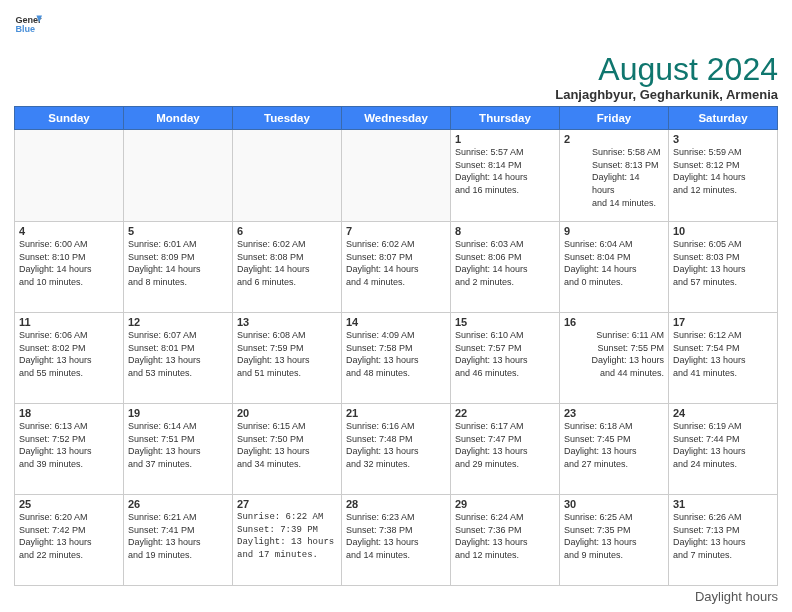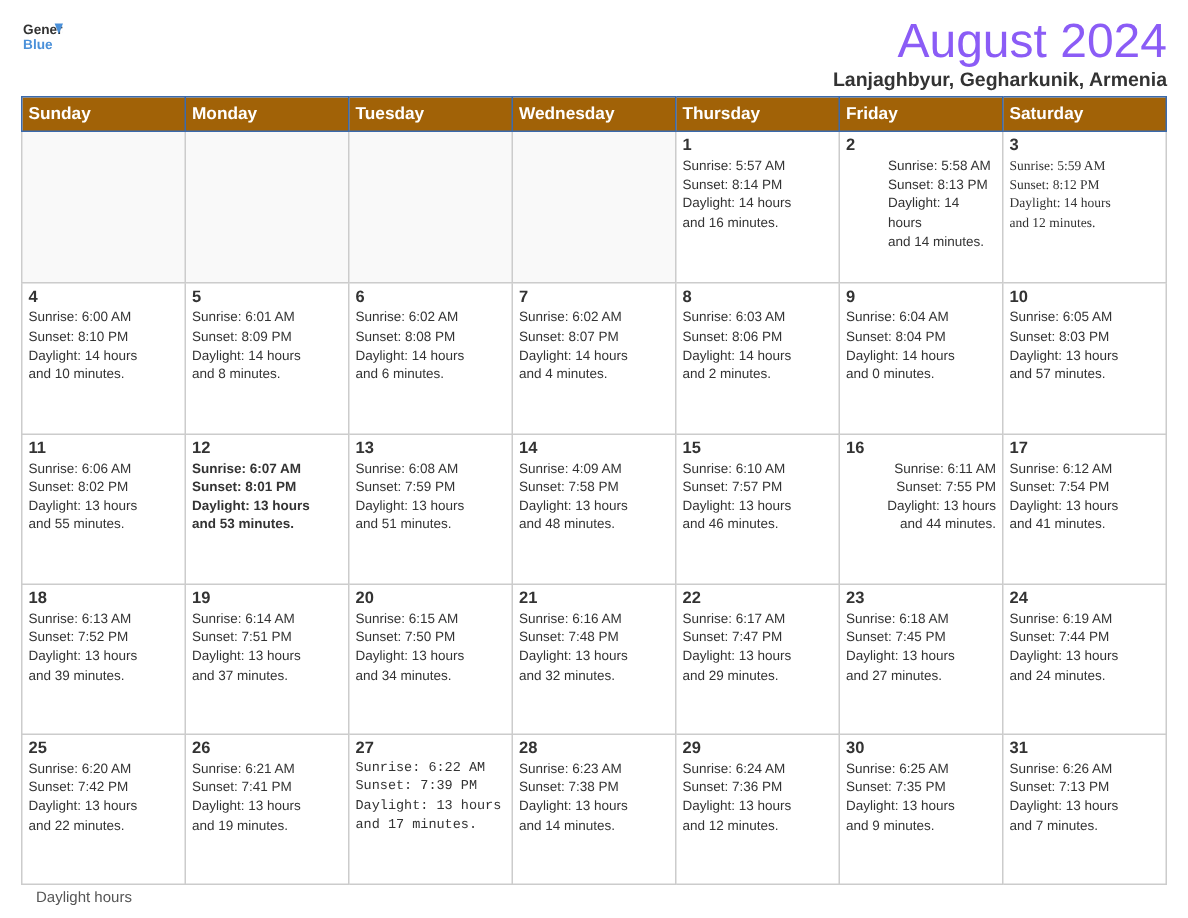--- a/index.html
+++ b/index.html
@@ -32,43 +32,44 @@
       width: 28px;
       height: 28px;
       margin-right: 3px;
     }
     .title-block {
       text-align: right;
     }
     .month-title {
       font-size: 32px;
       font-weight: normal;
-      color: #8b5cf6;
+      color: #0f766e;
       line-height: 1.1;
+      margin-top: 42px;
     }
     .location {
       font-size: 13px;
       color: #333;
       font-weight: bold;
       text-align: center;
     }
     .calendar {
       flex: 1;
       border: 1px solid #ccc;
       border-collapse: collapse;
       width: 100%;
       table-layout: fixed;
     }
     .calendar th {
-      background: #a16207;
+      background: #3b82f6;
       color: #fff;
       font-size: 11.5px;
       font-weight: bold;
       padding: 5px 4px;
-      text-align: left;
+      text-align: center;
       border: 1px solid #3a6aad;
     }
     .calendar td {
       border: 1px solid #ccc;
       vertical-align: top;
       padding: 3px 4px;
       font-size: 9.5px;
       color: #333;
       height: 82px;
     }
@@ -81,24 +82,24 @@
       color: #333;
       display: block;
       margin-bottom: 1px;
     }
     .day-info {
       font-size: 9px;
       color: #333;
       line-height: 1.4;
     }
     .footer-note {
-      font-size: 10px;
+      font-size: 13px;
       color: #555;
       margin-top: 3px;
-      text-align: left;
+      text-align: right;
       margin-left: 10px;
     }
   </style>
 </head>
 <body>
 
 <div class="page">
   <div class="header">
     <div class="logo">
       <svg class="logo-icon" viewBox="0 0 40 40" xmlns="http://www.w3.org/2000/svg">
@@ -141,21 +142,21 @@
           </td>
           <td>
             <span class="day-num">2</span>
             <div class="day-info" style="white-space: pre-line; margin-left: 28px;">Sunrise: 5:58 AM
 Sunset: 8:13 PM
 Daylight: 14 hours
 and 14 minutes.</div>
           </td>
           <td>
             <span class="day-num">3</span>
-            <div class="day-info" style="white-space: pre-line; font-family: Liberation Serif, serif;">Sunrise: 5:59 AM
+            <div class="day-info" style="white-space: pre-line;">Sunrise: 5:59 AM
 Sunset: 8:12 PM
 Daylight: 14 hours
 and 12 minutes.</div>
           </td>
         </tr>
         <tr>
           <td>
             <span class="day-num">4</span>
             <div class="day-info" style="white-space: pre-line;">Sunrise: 6:00 AM
 Sunset: 8:10 PM
@@ -208,21 +209,21 @@
         <tr>
           <td>
             <span class="day-num">11</span>
             <div class="day-info" style="white-space: pre-line;">Sunrise: 6:06 AM
 Sunset: 8:02 PM
 Daylight: 13 hours
 and 55 minutes.</div>
           </td>
           <td>
             <span class="day-num">12</span>
-            <div class="day-info" style="white-space: pre-line; font-weight: bold;">Sunrise: 6:07 AM
+            <div class="day-info" style="white-space: pre-line;">Sunrise: 6:07 AM
 Sunset: 8:01 PM
 Daylight: 13 hours
 and 53 minutes.</div>
           </td>
           <td>
             <span class="day-num">13</span>
             <div class="day-info" style="white-space: pre-line;">Sunrise: 6:08 AM
 Sunset: 7:59 PM
 Daylight: 13 hours
 and 51 minutes.</div>

